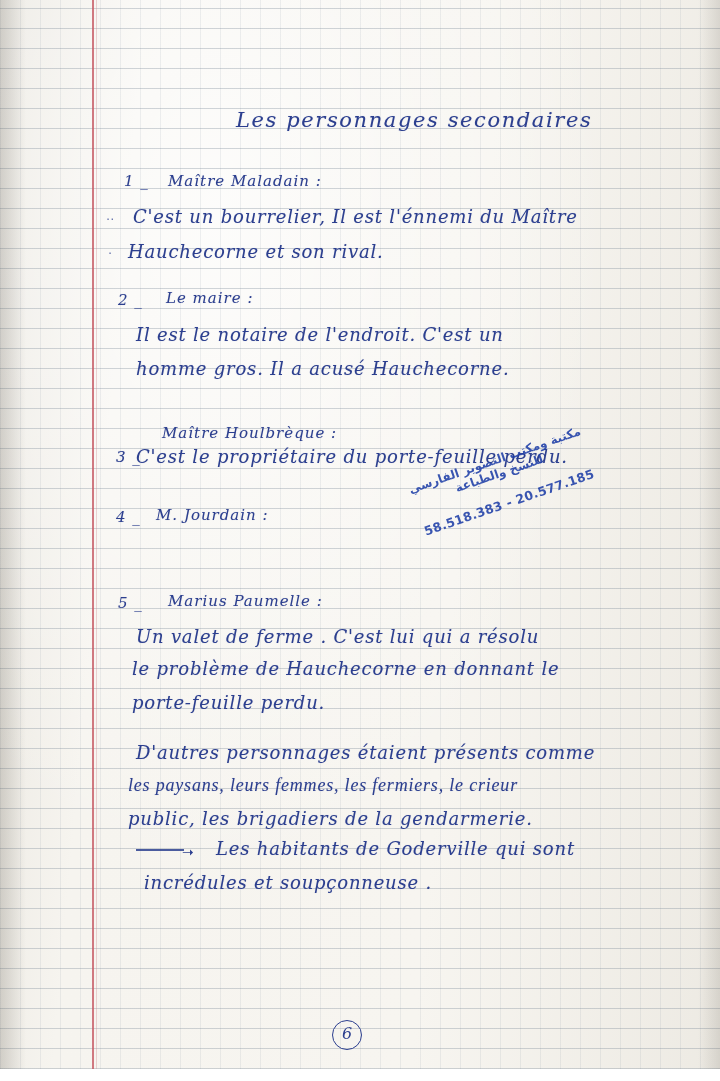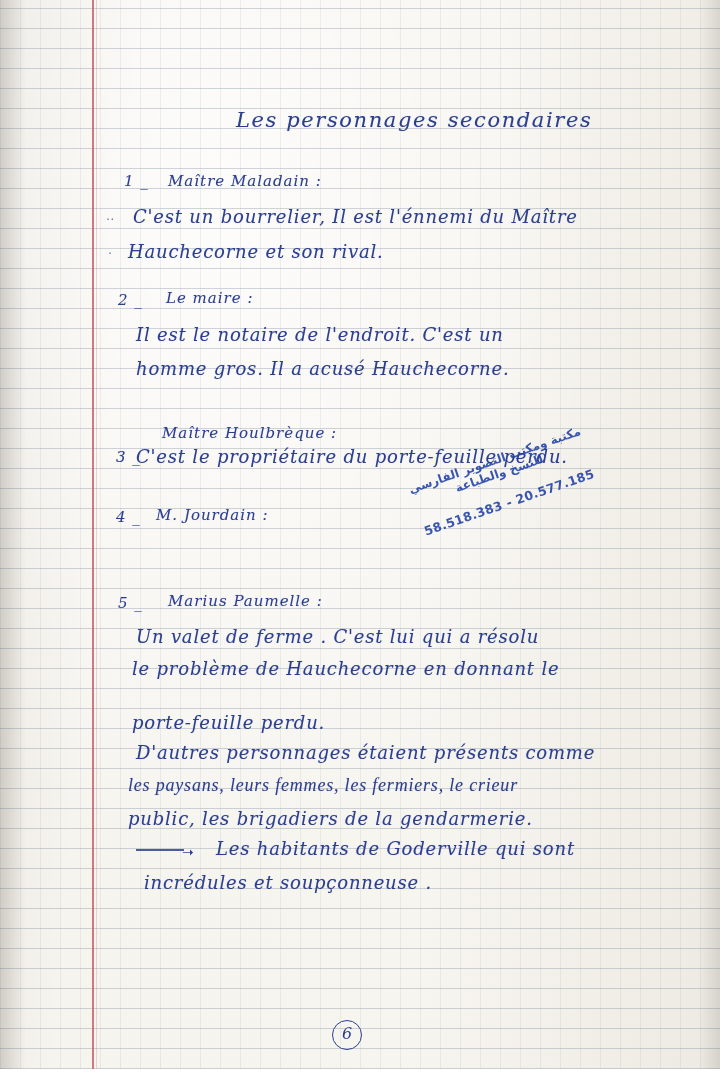--- a/index.html
+++ b/index.html
@@ -209,21 +209,21 @@
   <div class="ink heading" style="left:162px; top:410px;margin-top:14px;">Maître Houlbrèque :</div>
   <div class="ink body-line" style="left:136px; top:446px;">C'est le propriétaire du porte-feuille perdu.</div>
 
   <div class="ink heading" style="left:116px; top:508px;">4 _</div>
   <div class="ink heading" style="left:156px; top:506px;">M. Jourdain :</div>
 
   <div class="ink heading" style="left:118px; top:594px;">5 _</div>
   <div class="ink heading" style="left:158px; top:592px;margin-left:10px;">Marius Paumelle :</div>
   <div class="ink body-line" style="left:136px; top:626px;">Un valet de ferme . C'est lui qui a résolu</div>
   <div class="ink body-line" style="left:132px; top:658px;">le problème de Hauchecorne en donnant le</div>
-  <div class="ink body-line" style="left:132px; top:692px;margin-top:20px;">porte-feuille perdu.</div>
+  <div class="ink body-line" style="left:132px; top:692px;">porte-feuille perdu.</div>
 
   <div class="ink body-line" style="left:136px; top:742px;">D'autres personnages étaient présents comme</div>
   <div class="ink body-line" style="left:128px; top:775px;font-family:Liberation Serif, serif;">les paysans, leurs femmes, les fermiers, le crieur</div>
   <div class="ink body-line" style="left:128px; top:808px;">public, les brigadiers de la gendarmerie.</div>
   <div id="arrow-underline"></div>
   <div id="arrow-head">➝</div>
   <div class="ink body-line" style="left:200px; top:838px;padding-left:16px;">Les habitants de Goderville qui sont</div>
   <div class="ink body-line" style="left:144px; top:872px;">incrédules et soupçonneuse .</div>
 
   <div id="stamp">

